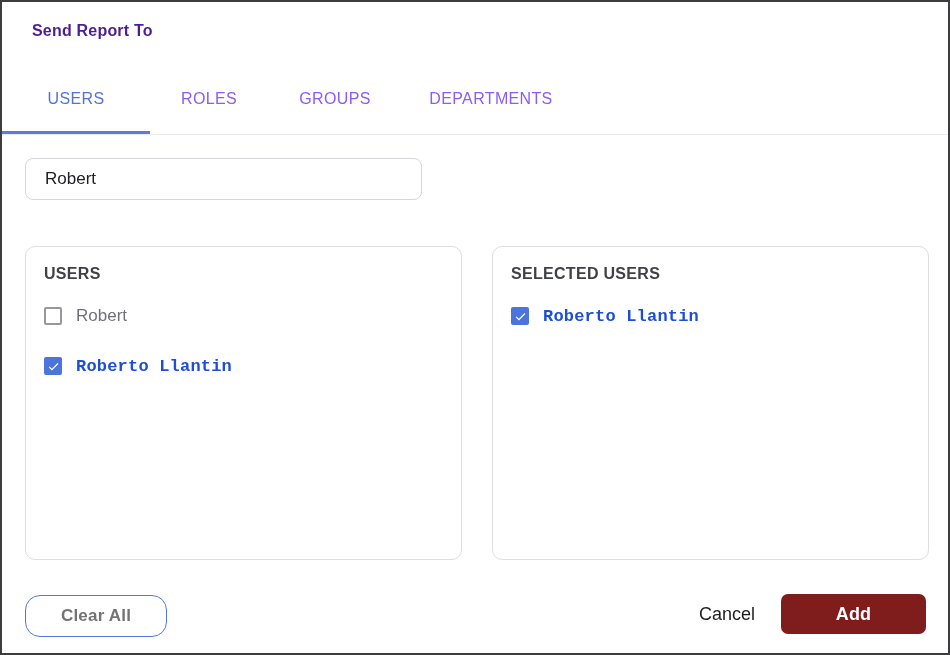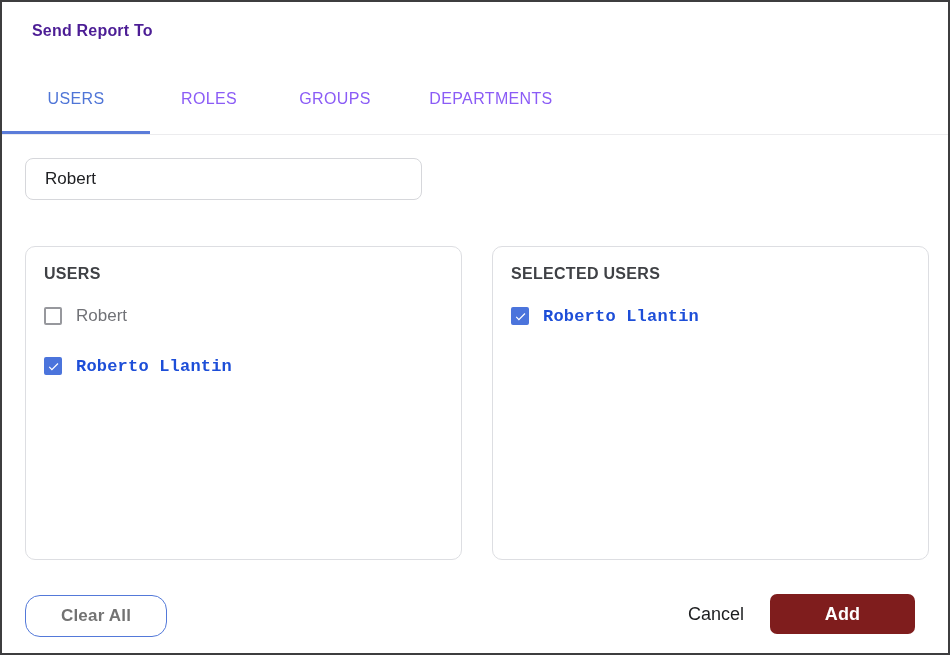--- a/index.html
+++ b/index.html
@@ -115,21 +115,21 @@
     box-sizing: border-box;
     width: 142px; height: 42px;
     background: #fff;
     border: 1.5px solid #5379d9; border-radius: 15px;
     font-family: "Liberation Sans", "DejaVu Sans", sans-serif;
     font-size: 17px; font-weight: bold; color: #737373;
     letter-spacing: 0.2px;
     cursor: pointer;
   }
   .footer-right {
-    position: absolute; right: 33px; top: 592px;
+    position: absolute; right: 22px; top: 592px;
     display: flex; align-items: center; gap: 26px;
   }
   .cancel-button {
     background: none; border: none; padding: 0;
     font-family: "Liberation Sans", "DejaVu Sans", sans-serif;
     font-size: 18px; color: #1d1e20;
     cursor: pointer;
   }
   .add-button {
     box-sizing: border-box;

